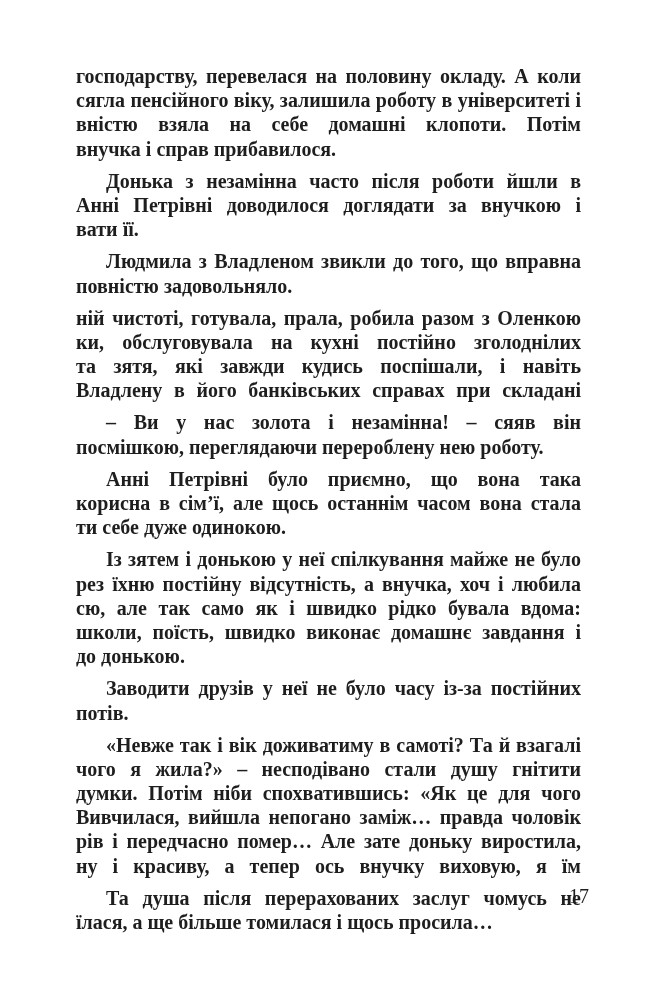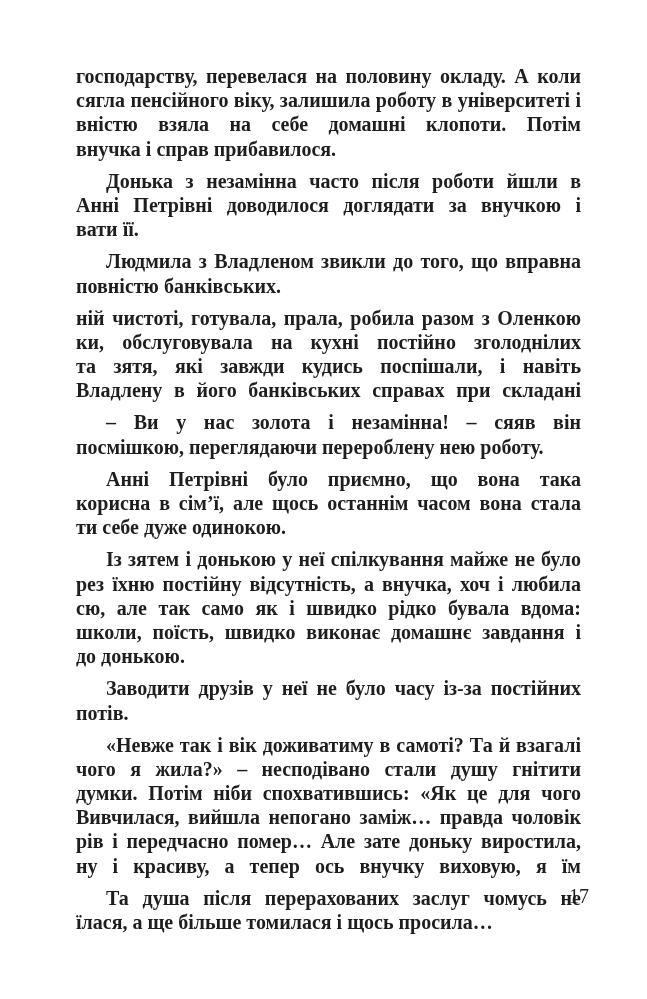--- a/index.html
+++ b/index.html
@@ -63,21 +63,21 @@
         <div class="text-line">вністю взяла на себе домашні клопоти. Потім перероблену</div>
         <div class="text-line para-last">внучка і справ прибавилося.</div>
       </div>
       <div class="paragraph">
         <div class="text-line first-indent">Донька з незамінна часто після роботи йшли в гості, і</div>
         <div class="text-line">Анні Петрівні доводилося доглядати за внучкою і вихову-</div>
         <div class="text-line para-last">вати її.</div>
       </div>
       <div class="paragraph">
         <div class="text-line first-indent">Людмила з Владленом звикли до того, що вправна ба-</div>
-        <div class="text-line para-last">повністю банківських.</div>
+        <div class="text-line para-last">повністю задовольняло.</div>
       </div>
       <div class="paragraph">
         <div class="text-line">ній чистоті, готувала, прала, робила разом з Оленкою уро-</div>
         <div class="text-line">ки, обслуговувала на кухні постійно зголоднілих доньку</div>
         <div class="text-line">та зятя, які завжди кудись поспішали, і навіть допомагала</div>
         <div class="text-line para-last">Владлену в його банківських справах при складані звітів.</div>
       </div>
       <div class="paragraph">
         <div class="text-line first-indent">– Ви у нас золота і незамінна! – сяяв він задоволеною</div>
         <div class="text-line para-last">посмішкою, переглядаючи перероблену нею роботу.</div>

